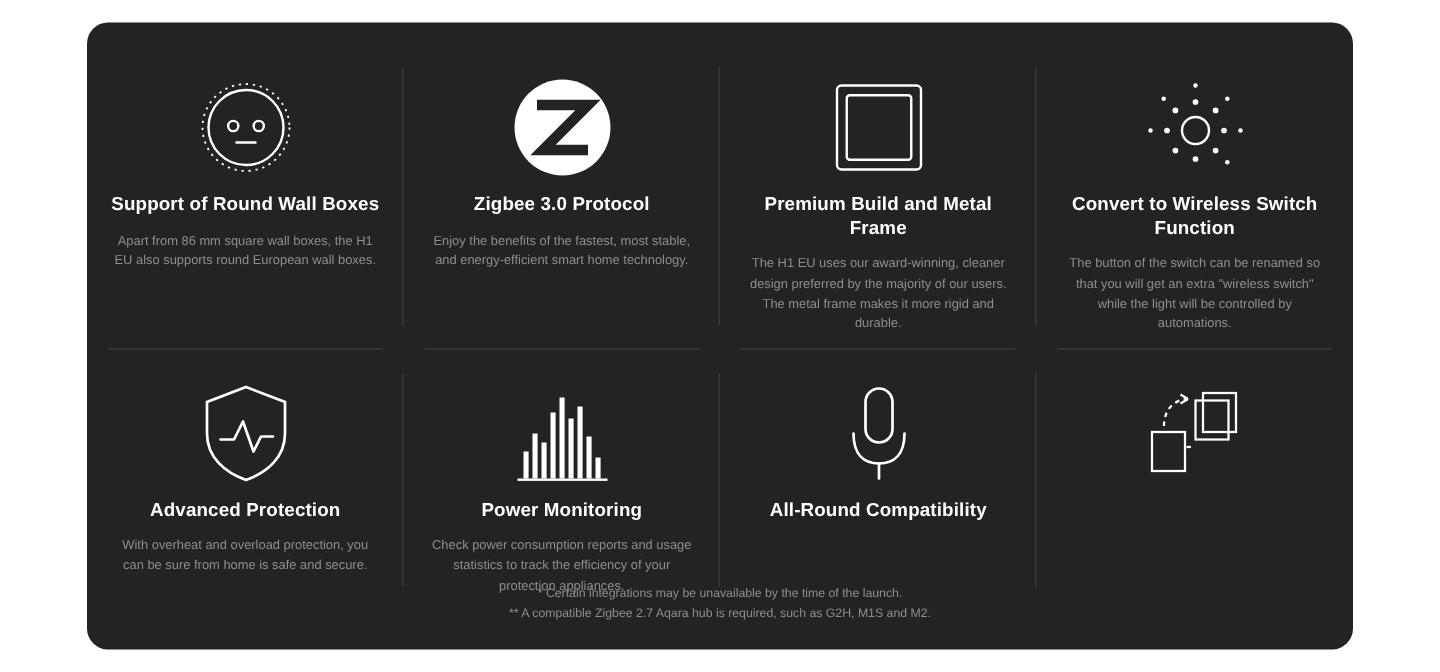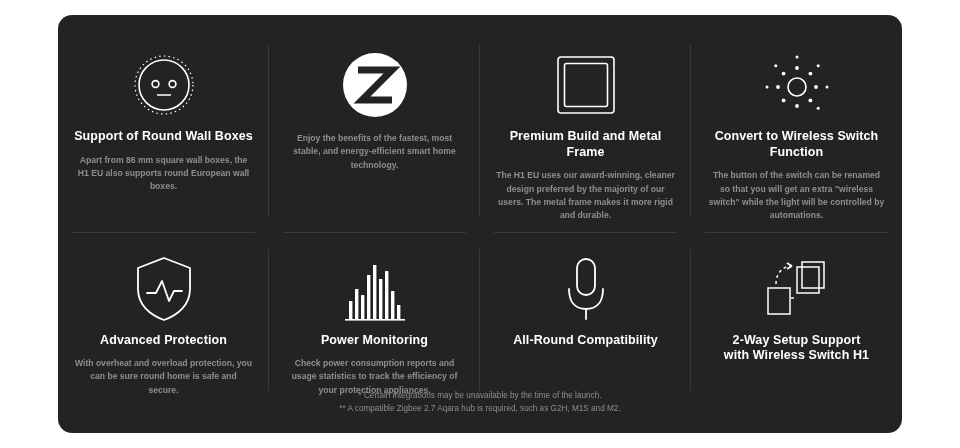--- a/index.html
+++ b/index.html
@@ -82,21 +82,20 @@
     white-space: pre-line;
   }
 
   .cell-desc {
     color: #8e8e8e;
     font-size: 8.6px;
     text-align: center;
     line-height: 1.55;
     margin-top: 9px;
     max-width: 190px;
-    font-weight: bold;
   }
 
   .footnotes {
     position: absolute;
     left: 0;
     right: 0;
     bottom: 18px;
     text-align: center;
   }
   .footnote {
@@ -128,20 +127,21 @@
       <div class="cell-desc">Apart from 86 mm square wall boxes, the H1 EU also supports round European wall boxes.</div>
     </div>
 
     <div class="cell">
       <div class="icon-wrap">
         <svg width="70" height="70" viewBox="0 0 70 70">
           <circle cx="35" cy="35" r="32" fill="#ffffff"></circle>
           <path d="M18 20 H52 L22 50 H52" fill="none" stroke="#232323" stroke-width="7" stroke-linecap="butt" stroke-linejoin="miter"></path>
         </svg>
       </div>
+      <div class="cell-title">Zigbee 3.0 Protocol</div>
       <div class="cell-desc">Enjoy the benefits of the fastest, most stable, and energy-efficient smart home technology.</div>
     </div>
 
     <div class="cell">
       <div class="icon-wrap">
         <svg width="68" height="68" viewBox="0 0 68 68">
           <rect x="6" y="6" width="56" height="56" rx="3" fill="none" stroke="#ffffff" stroke-width="1.6"></rect>
           <rect x="12.5" y="12.5" width="43" height="43" rx="2" fill="none" stroke="#ffffff" stroke-width="1.6"></rect>
         </svg>
       </div>
@@ -176,21 +176,21 @@
     </div>
 
     <div class="cell">
       <div class="icon-wrap">
         <svg width="64" height="72" viewBox="0 0 64 72">
           <path d="M32 5 L58 15 V36 C58 52 46 62 32 67 C18 62 6 52 6 36 V15 Z" fill="none" stroke="#ffffff" stroke-width="1.8"></path>
           <path d="M15 40 L24 40 L30 28 L37 48 L42 38 L50 38" fill="none" stroke="#ffffff" stroke-width="1.8" stroke-linejoin="round" stroke-linecap="round"></path>
         </svg>
       </div>
       <div class="cell-title">Advanced Protection</div>
-      <div class="cell-desc">With overheat and overload protection, you can be sure round home is safe and secure.</div>
+      <div class="cell-desc">With overheat and overload protection, you can be sure from home is safe and secure.</div>
     </div>
 
     <div class="cell">
       <div class="icon-wrap">
         <svg width="72" height="68" viewBox="0 0 72 68">
           <g fill="#ffffff">
             <rect x="10" y="46" width="3.4" height="18"></rect>
             <rect x="16" y="34" width="3.4" height="30"></rect>
             <rect x="22" y="40" width="3.4" height="24"></rect>
             <rect x="28" y="20" width="3.4" height="44"></rect>
@@ -222,22 +222,20 @@
       <div class="icon-wrap">
         <svg width="78" height="70" viewBox="0 0 78 70">
           <rect x="44" y="8" width="22" height="26" fill="none" stroke="#ffffff" stroke-width="1.5"></rect>
           <rect x="39" y="13" width="22" height="26" fill="none" stroke="#ffffff" stroke-width="1.5"></rect>
           <rect x="10" y="34" width="22" height="26" fill="none" stroke="#ffffff" stroke-width="1.5"></rect>
           <path d="M18 30 C18 18 26 12 34 12" fill="none" stroke="#ffffff" stroke-width="1.5" stroke-dasharray="3 3"></path>
           <path d="M34 12 l-5 -3 M34 12 l-5 3" fill="none" stroke="#ffffff" stroke-width="1.5"></path>
           <path d="M36 44 h-5" fill="none" stroke="#ffffff" stroke-width="1.5" stroke-dasharray="3 3"></path>
         </svg>
       </div>
-      <div class="cell-title">2-Way Setup Support
-with Wireless Switch H1</div>
     </div>
 
   </div>
 
   <div class="footnotes">
     <div class="footnote">* Certain integrations may be unavailable by the time of the launch.</div>
     <div class="footnote">** A compatible Zigbee 2.7 Aqara hub is required, such as G2H, M1S and M2.</div>
   </div>
 
 </div>

